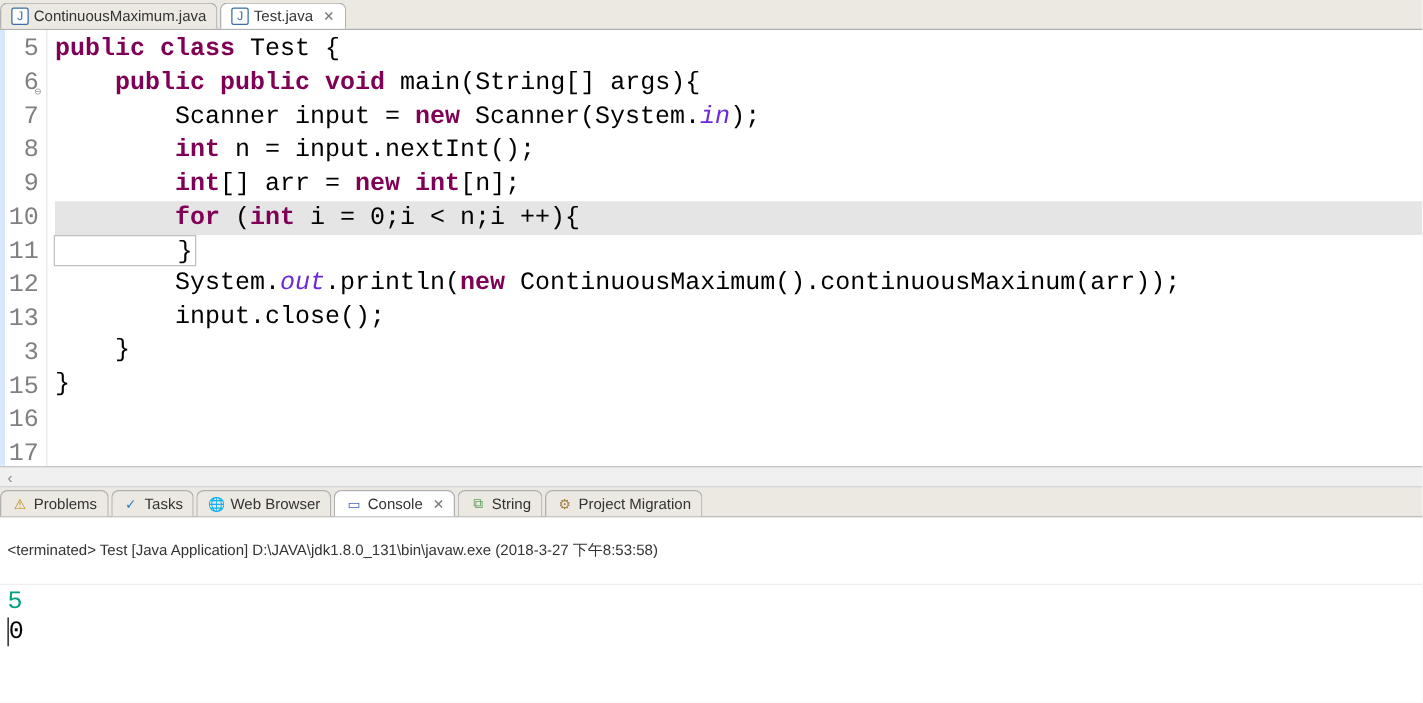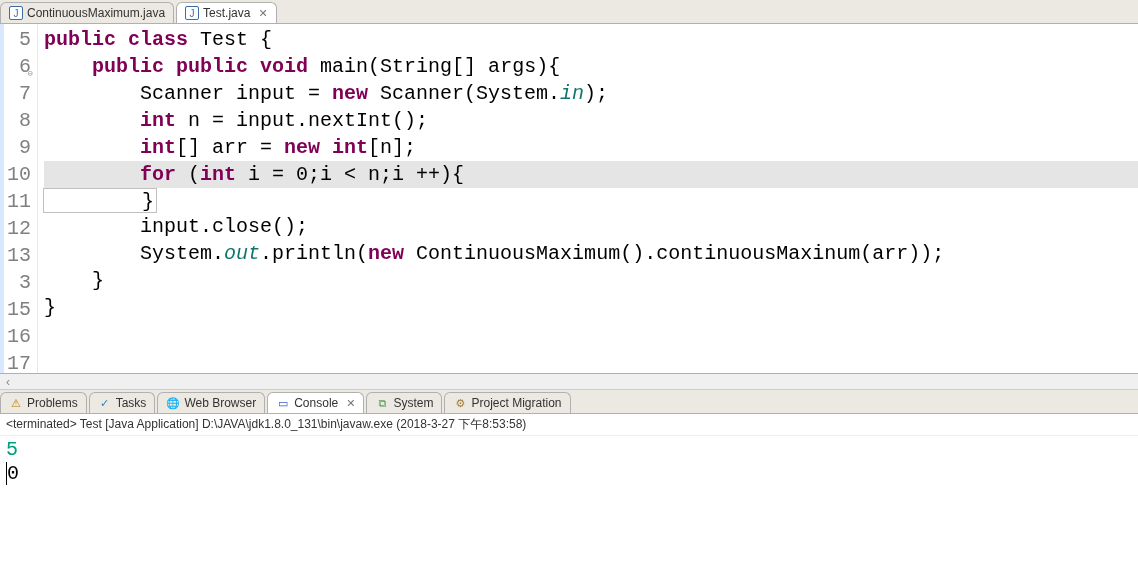--- a/index.html
+++ b/index.html
@@ -95,21 +95,21 @@
       line-height: 27px;
       padding-top: 2px;
       padding-left: 6px;
       overflow: auto;
       position: relative;
     }
     .code-line { height: 27px; white-space: pre; }
     .code-line.current { background: #e5e5e5; }
     .code-line.boxed { width: fit-content; border: 1px solid #c0c0c0; height: 25px; line-height: 25px; margin-left: -1px; padding: 0 2px;}
     .kw { color: #7f0055; font-weight: bold; }
-    .it-static { color: #0f766e; font-style: italic; }
+    .it-static { color: #6d28d9; font-style: italic; }
     .plain { color: #000; }
     
     .hscroll {
       height: 16px;
       background: #f0f0f0;
       border-bottom: 1px solid #ccc;
       display: flex;
       align-items: center;
       padding: 0 6px;
       color: #888;
@@ -146,21 +146,21 @@
       width: 14px;
       height: 14px;
       display: inline-flex;
       align-items: center;
       justify-content: center;
       font-size: 11px;
     }
     
     
     .console-header {
-      padding: 2px 6px;
+      padding: 18px 6px;
       background: #fff;
       font-size: 12px;
       color: #333;
       border-bottom: 1px solid #eee;
     }
     .console-body {
       flex: 1;
       background: #fff;
       font-family: Consolas, "Courier New", monospace;
       font-size: 20px;
@@ -217,22 +217,22 @@
         <div class="gutter-line">17</div>
       </div>
     <div class="code-body" id="code-body">
         <div class="code-line"><span class="kw">public</span><span class="plain"> </span><span class="kw">class</span><span class="plain"> Test {</span></div>
         <div class="code-line"><span class="plain">    </span><span class="kw">public</span><span class="plain"> </span><span class="kw">public</span><span class="plain"> </span><span class="kw">void</span><span class="plain"> main(String[] args){</span></div>
         <div class="code-line"><span class="plain">        Scanner input = </span><span class="kw">new</span><span class="plain"> Scanner(System.</span><span class="it-static">in</span><span class="plain">);</span></div>
         <div class="code-line"><span class="plain">        </span><span class="kw">int</span><span class="plain"> n = input.nextInt();</span></div>
         <div class="code-line"><span class="plain">        </span><span class="kw">int</span><span class="plain">[] arr = </span><span class="kw">new</span><span class="plain"> </span><span class="kw">int</span><span class="plain">[n];</span></div>
         <div class="code-line current"><span class="plain">        </span><span class="kw">for</span><span class="plain"> (</span><span class="kw">int</span><span class="plain"> i = 0;i &lt; n;i ++){</span></div>
         <div class="code-line boxed"><span class="plain">        }</span></div>
+        <div class="code-line"><span class="plain">        System.</span><span class="it-static">out</span><span class="plain">.println(</span><span class="kw">new</span><span class="plain"> ContinuousMaximum().continuousMaxinum(arr));</span></div>
         <div class="code-line"><span class="plain">        input.close();</span></div>
-        <div class="code-line"><span class="plain">        System.</span><span class="it-static">out</span><span class="plain">.println(</span><span class="kw">new</span><span class="plain"> ContinuousMaximum().continuousMaxinum(arr));</span></div>
         <div class="code-line"><span class="plain">    }</span></div>
         <div class="code-line"><span class="plain">}</span></div>
         <div class="code-line"><span class="plain"></span></div>
       </div>
   </div>
 </div>
 
 <div class="hscroll">‹</div>
 
 <div class="bottom-tabs" id="bottom-tabs">
@@ -248,21 +248,21 @@
       <span class="mini-icon" style="color: rgb(48, 128, 192);">🌐</span>
       <span>Web Browser</span>
     </div>
     <div class="bottom-tab active">
       <span class="mini-icon" style="color: rgb(64, 96, 192);">▭</span>
       <span>Console</span>
       <span class="tab-close">✕</span>
     </div>
     <div class="bottom-tab">
       <span class="mini-icon" style="color: rgb(96, 160, 96);">⧉</span>
-      <span>System</span>
+      <span>String</span>
     </div>
     <div class="bottom-tab">
       <span class="mini-icon" style="color: rgb(160, 128, 64);">⚙</span>
       <span>Project Migration</span>
     </div>
   </div>
 
 <div class="console-header">&lt;terminated&gt; Test [Java Application] D:\JAVA\jdk1.8.0_131\bin\javaw.exe (2018-3-27 下午8:53:58)</div>
 
 <div class="console-body" id="console-body"><div class="console-input">5</div><div class="console-output"><span class="cursor-caret"></span>0</div></div>

